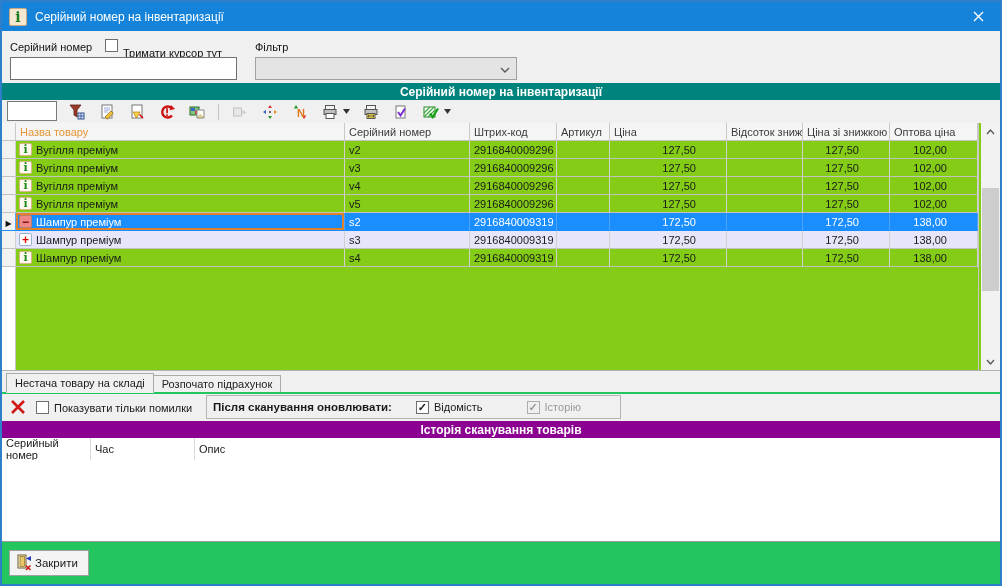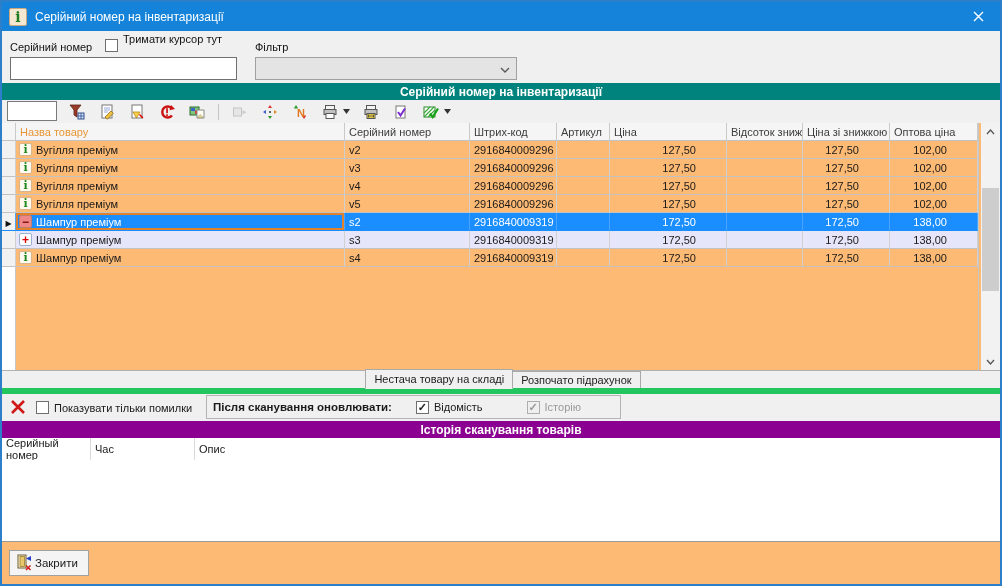--- a/index.html
+++ b/index.html
@@ -40,21 +40,21 @@
   .toolbar { height:23px; position:relative; flex:0 0 auto; display:flex; align-items:center; }
   .quickinput { position:absolute; left:5px; top:1px; width:50px; height:20px; background:#fff; border:1px solid #7a7a7a; font:11px "Liberation Sans", sans-serif; padding:0 3px; }
   .tbicons { position:absolute; left:66px; top:0; height:23px; display:flex; align-items:center; gap:12px; }
   .tbi { width:18px; height:18px; display:flex; align-items:center; justify-content:center; }
   .tbsep { width:1px; height:16px; background:#c3c3c3; }
   .ddarrow { width:7px; display:flex; align-items:center; margin-left:-8px; }
   .tbcombo { position:absolute; left:384px; top:1px; width:316px; height:21px; background:#fafafa; border:1px solid #8a8a8a;
              display:flex; align-items:center; padding:0 6px; color:#222; }
 
   
-  .gridarea { flex:1 1 auto; background:#fdba74; display:flex; border-bottom:1px solid #b0b0b0; overflow:hidden;text-align:center; }
+  .gridarea { flex:1 1 auto; background:#84cc16; display:flex; border-bottom:1px solid #b0b0b0; overflow:hidden;text-align:center; }
   .gridblock { width:977px; border-right:1px solid #c5c5c5; display:flex; flex-direction:column; }
   .gr { display:grid; grid-template-columns:14px 329px 125px 87px 53px 117px 76px 87px 88px; height:18px; flex:0 0 auto; }
   .gr > div { border-right:1px solid #d0d0d0; border-bottom:1px solid #c2c2c2; display:flex; align-items:center; overflow:hidden; white-space:nowrap; }
   .ghead > div { background:#f5f5f5; color:#3c3c3c; padding-left:4px; border-right:1px solid #c9c9c9; }
   .ghead .h-name { color:#e79637; }
   .c-sel { background:#f2f2f2; justify-content:center; padding-left:0 !important; }
   .c-name { padding-left:3px; gap:4px; }
   .num { justify-content:flex-end; padding-right:30px; }
   .pl4 { padding-left:4px; }
   .ri { width:13px; height:13px; border-radius:2px; display:inline-flex; align-items:center; justify-content:center; flex:0 0 auto; font-weight:bold; }
@@ -74,21 +74,21 @@
   .fillsel { width:14px; border-right:1px solid #c5c5c5; background:#fff; }
 
   
   .vscroll { width:19px; margin-left:auto; background:#f2f2f2; display:flex; flex-direction:column; }
   .sbtn { height:17px; display:flex; align-items:center; justify-content:center; flex:0 0 auto; }
   .strack { flex:1 1 auto; position:relative; }
   .sthumb { position:absolute; left:1px; right:1px; top:48px; height:103px; background:#cdcdcd; }
 
   
   .tabgap { height:3px; flex:0 0 auto; }
-  .tabstrip { height:20px; display:flex; align-items:flex-end; padding-left:4px; border-bottom:6px solid #22c55e; flex:0 0 auto;justify-content:center; }
+  .tabstrip { height:20px; display:flex; align-items:flex-end; padding-left:4px; border-bottom:2px solid #22c55e; flex:0 0 auto; }
   .tab { border:1px solid #a9a9a9; border-bottom:none; background:#f0f0f0; padding:0 8px; display:flex; align-items:center; }
   .tab.active { height:20px; margin-bottom:-1px; border-bottom:1px solid #f0f0f0; }
   .tab.inactive { height:17px; border-left:none; color:#222; }
 
   
   .optrow { height:27px; position:relative; flex:0 0 auto; }
   .redx { position:absolute; left:8px; top:5px; width:16px; height:16px; }
   .optcb { position:absolute; left:34px; top:7px; display:flex; align-items:center; gap:5px; }
   .groupbox { position:absolute; left:204px; top:1px; width:415px; height:24px; border:1px solid #b4b4b4;
               display:flex; align-items:center; padding-left:6px; gap:6px; }
@@ -100,21 +100,21 @@
 
   
   .histhead { height:22px; background:#fff; display:flex; align-items:center; flex:0 0 auto; }
   .histhead > div { padding-left:4px; height:100%; display:flex; align-items:center; }
   .hc1 { width:88px; }
   .hc2 { width:104px; border-left:1px solid #d9d9d9; }
   .hc3 { flex:1; border-left:1px solid #d9d9d9; }
   .histbody { height:81px; background:#fff; flex:0 0 auto; }
 
   
-  .footer { height:43px; border-top:1px solid #9a9a9a; background:#fdba74; position:relative; flex:0 0 auto; }
+  .footer { height:43px; border-top:1px solid #9a9a9a; background:#22c55e; position:relative; flex:0 0 auto; }
   .closebutton { position:absolute; left:7px; top:8px; width:80px; height:26px; background:#f4f4f4; border:1px solid #a0a0a0;
                  display:flex; align-items:center; justify-content:flex-start; padding-left:5px; gap:2px; font-size:11.5px; }
 </style>
 </head>
 <body>
 
 <div class="window">
 
   <div class="titlebar">
     <span class="app-tile"></span>
@@ -122,21 +122,21 @@
     <span class="closebtn">
       <svg width="11" height="11" viewBox="0 0 11 11">
           <path d="M1 1 L10 10 M10 1 L1 10" stroke="#fff" stroke-width="1.4"></path>
         </svg>
     </span>
   </div>
 
   <div class="toppanel">
     <span class="lbl" style="left:8px; top:10px;">Серійний номер</span>
     <span class="cb" style="position:absolute; left:103px; top:8px;"></span>
-    <span class="lbl" style="left:121px; top:2px;">Тримати курсор тут</span>
+    <span class="lbl" style="left:121px; top:16px;">Тримати курсор тут</span>
     <span class="lbl" style="left:253px; top:10px;">Фільтр</span>
     <input class="txtinput" style="left: 8px; top: 26px; width: 227px;" value="">
     <div class="combo" style="left:253px; top:26px; width:262px;">
       <span></span>
       <span class="chev">
         <svg width="10" height="6" viewBox="0 0 10 6">
             <polyline points="1,1 5,5 9,1" fill="none" stroke="#555" stroke-width="1.3"></polyline>
           </svg>
       </span>
     </div>

